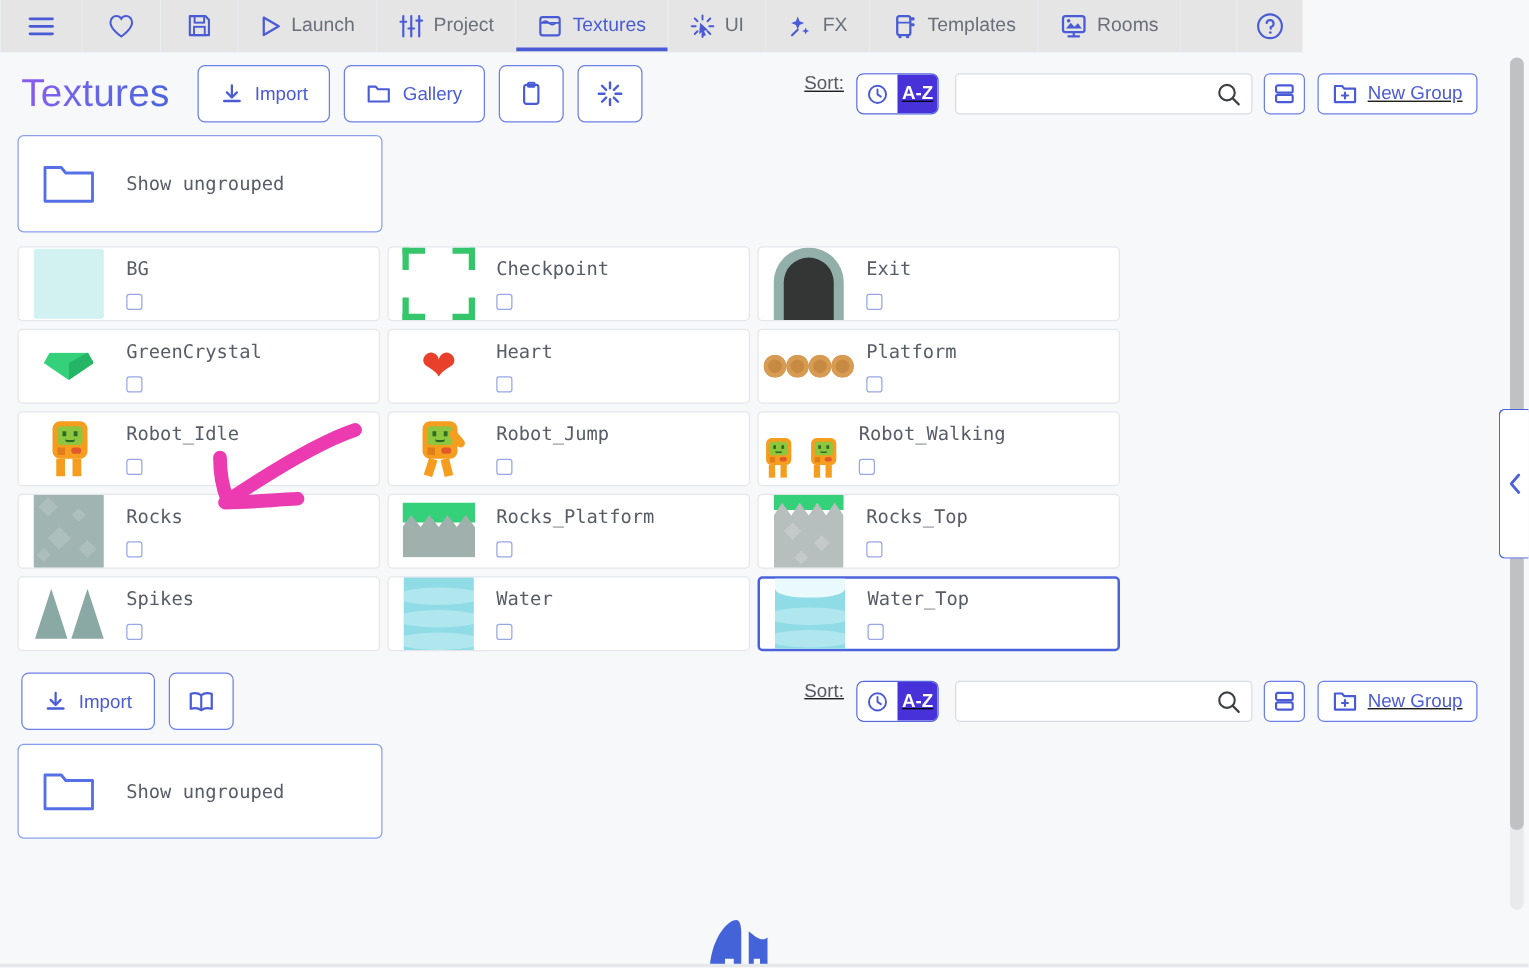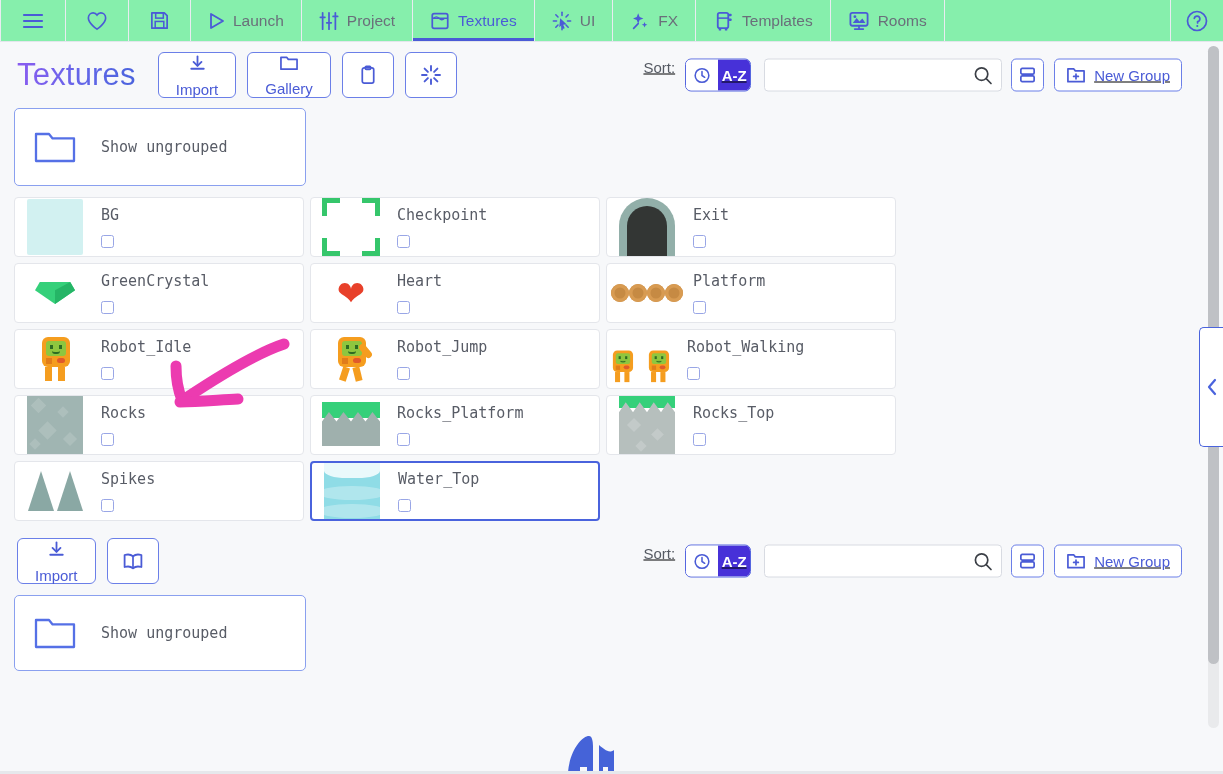--- a/index.html
+++ b/index.html
@@ -7,22 +7,22 @@
     margin: 0; padding: 0;
     width: 1223px; height: 774px;
     background: #f7f8fa;
     font-family: "Liberation Sans", sans-serif;
     overflow: hidden;
   }
   .app { position: relative; width: 1223px; height: 774px; background: #f7f8fa; }
 
   
   .topnav {
-    position: absolute; top: 0; left: 0; width: 1223px; height: 42px;
-    background: #86efac; display: flex; align-items: stretch;
+    position: absolute; top: 0; left: 0; width: 1042px; height: 42px;
+    background: #e5e5e5; display: flex; align-items: stretch;
     border-bottom: 1px solid #e3e6ec;
   }
   .nav-item {
     display: flex; align-items: center; justify-content: center;
     gap: 8px; padding: 0 17px; position: relative;
     border-right: 1px solid #e9ecf1; cursor: pointer;
     color: #6a6f7a; font-size: 15.5px; white-space: nowrap;
   }
   .nav-item:first-child { border-left: 1px solid #e9ecf1; }
   .nav-item.icon-only { padding: 0 20px; }
@@ -52,21 +52,21 @@
     font-size: 31px; font-weight: 400; letter-spacing: .2px;
     background: linear-gradient(92deg, #8a5cf0 0%, #6366e8 55%, #4a63dd 100%);
     -webkit-background-clip: text; background-clip: text;
     -webkit-text-fill-color: transparent; color: #6a5be0;
     white-space: nowrap; margin-right: 22px;
   }
   .btn {
     display: inline-flex; align-items: center; justify-content: center; gap: 9px;
     height: 46px; padding: 0 17px; background: #fff;
     border: 1px solid #6b7fe8; border-radius: 6px;
-    color: #4a5bd6; font-size: 15px; cursor: pointer; margin-right: 11px; flex-direction: column;
+    color: #4a5bd6; font-size: 15px; cursor: pointer; margin-right: 11px;
   }
   .btn.square { width: 52px; padding: 0; }
   .btn .lbl { line-height: 1; }
 
   .head-right {
     position: absolute; right: 14px; top: 50%; transform: translateY(-50%);
     display: flex;  text-decoration: underline;
   }
   .sort-label { color: #555a63; font-size: 15px; margin-right: 10px; }
   .sortgrp {
@@ -655,20 +655,33 @@
                 <i></i>
                 <i></i>
               </div>
             </div>
           <div class="tile-body">
             <div class="tile-name">Spikes</div>
             <div class="chk"></div>
           </div>
         </div>
 
+        <div class="tile">
+          <div class="thumb">
+            <div class="th-water">
+              <span class="w" style="top:10px;"></span>
+                <span class="w" style="top:28px;"></span>
+                <span class="w" style="top:46px;"></span>
+            </div>
+          </div>
+          <div class="tile-body">
+            <div class="tile-name">Water</div>
+            <div class="chk"></div>
+          </div>
+        </div>
 
         <div class="tile selected">
           <div class="thumb">
             <div class="th-water top">
               <span class="cap"></span>
               <span class="w" style="top:26px;"></span>
                 <span class="w" style="top:44px;"></span>
             </div>
           </div>
           <div class="tile-body">

